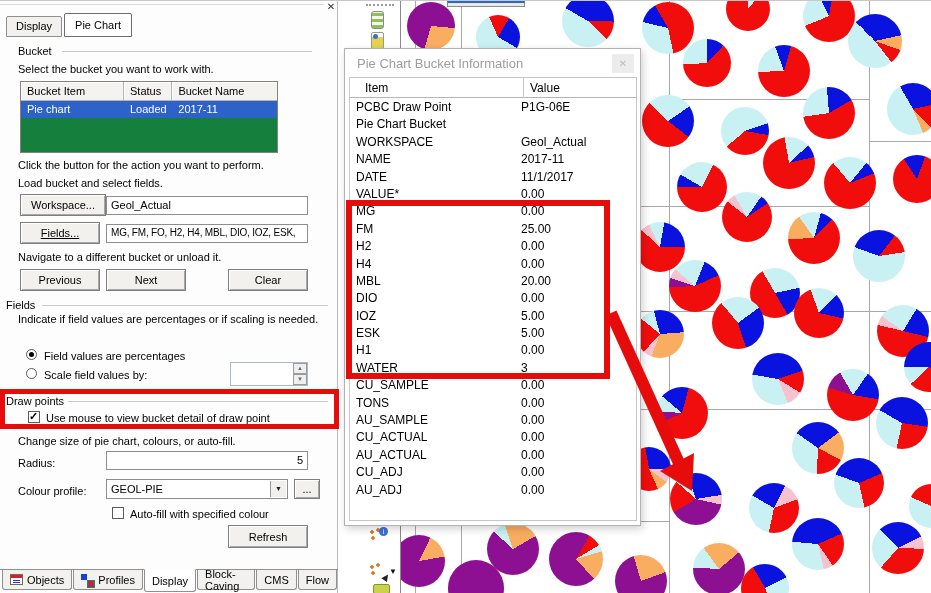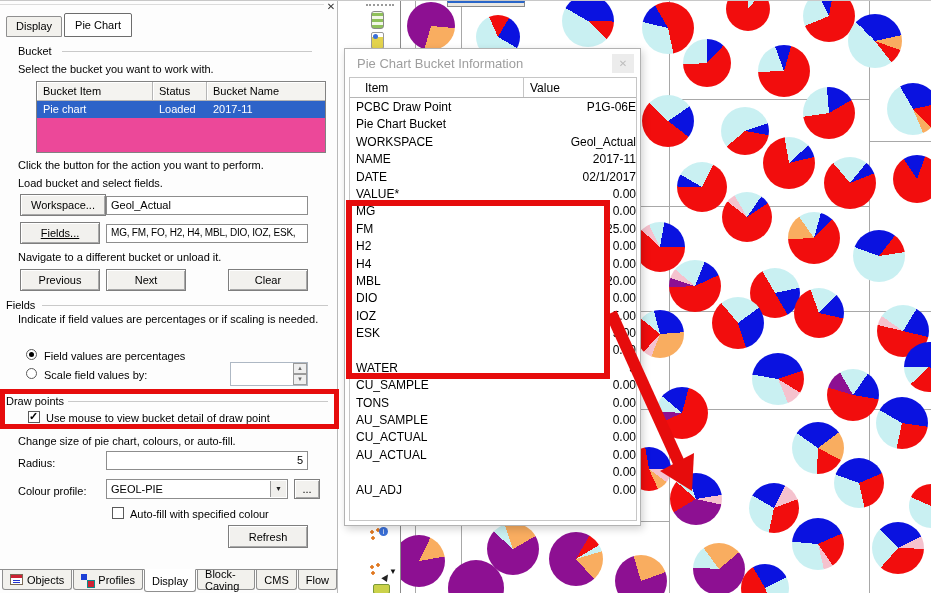--- a/index.html
+++ b/index.html
@@ -16,22 +16,22 @@
   .panel-close { position:absolute; left:325px; top:0; width:12px; height:12px; font-size:10px;
     line-height:11px; text-align:center; color:#333; cursor:default; }
   .tabs { position:absolute; left:6px; top:12px; display:flex; align-items:flex-end; }
   .tab { border:1px solid #8f8f8f; background:#f2f1ed; padding:3px 9px 4px; margin-right:2px;
     border-radius:2px 2px 0 0; }
   .tab.active { background:#ffffff; border-color:#6d6d6d; padding:5px 10px 5px; }
   .grp-label { position:absolute; }
   .grp-line { position:absolute; border-top:1px solid #c9c9c9; }
   .stext { position:absolute; white-space:nowrap; }
   
-  .listbox { position:absolute; left:20px; top:80px; width:290px; height:72px; background:#ec4899;
-    border:1px solid #828282;margin-left:16px; }
+  .listbox { position:absolute; left:20px; top:80px; width:258px; height:72px; background:#15803d;
+    border:1px solid #828282; }
   .lb-head { display:flex; height:19px; }
   .lb-h { background:#f4f3f0; border-right:1px solid #b5b5b5; border-bottom:1px solid #b5b5b5;
     box-shadow:inset 1px 1px 0 #fff; padding:3px 0 0 6px; }
   .lb-h:nth-child(1){ width:116px; } .lb-h:nth-child(2){ width:54px; } .lb-h:nth-child(3){ width:118px; border-right:none;}
   .lb-row { display:flex; height:17px; background:#2d63c8; color:#fff; }
   .lb-c { padding:2px 0 0 6px; }
   .lb-c:nth-child(1){ width:116px; } .lb-c:nth-child(2){ width:54px; } .lb-c:nth-child(3){ width:118px; }
   
   .btn { position:absolute; background:#f2f1ee; border:1px solid #7e7e7e;
     box-shadow:inset 1px 1px 0 #ffffff, inset -1px -1px 0 #a8a8a8;
@@ -101,21 +101,21 @@
     border:1px solid #b2b2b2; box-shadow:2px 3px 8px rgba(0,0,0,0.18); z-index:40; font-size:12px; }
   .popup-title { position:absolute; left:12px; top:7px; color:#9e9e9e; font-size:13px; }
   .popup-close { position:absolute; right:6px; top:5px; width:22px; height:19px; background:#ececec;
     color:#bdbdbd; text-align:center; line-height:19px; font-size:10px; }
   .ptable { position:absolute; left:4px; top:28px; width:288px; height:444px; border:1px solid #c6c6c6; }
   .ptable-head { display:flex; height:20px; border-bottom:1px solid #b5b5b5; }
   .ph { padding:3px 0 0 6px; }
   .ph:nth-child(1){ width:165px; border-right:1px solid #c6c6c6;margin-left:9px; } .ph:nth-child(2){ flex:1; }
   .pr { display:flex; height:17.4px; }
   .pc { padding:2px 0 0 6px; white-space:nowrap; }
-  .pc.item { width:165px; } .pc.val { flex:1;text-align:right; }
+  .pc.item { width:165px; } .pc.val { flex:1; }
   
   .ann-box { position:absolute; border:6px solid #e60c0c; z-index:50; pointer-events:none; }
   .ann-box2 { position:absolute; border:5px solid #e60c0c; z-index:50; pointer-events:none; }
   .arrow-svg { position:absolute; left:0; top:0; z-index:60; pointer-events:none; }
 </style>
 </head>
 <body>
 
 <div class="left-panel">
   <div class="panel-topline"></div>
@@ -309,21 +309,21 @@
         <div class="pr">
           <div class="pc item">WORKSPACE</div>
           <div class="pc val">Geol_Actual</div>
         </div>
         <div class="pr">
           <div class="pc item">NAME</div>
           <div class="pc val">2017-11</div>
         </div>
         <div class="pr">
           <div class="pc item">DATE</div>
-          <div class="pc val">02/1/2017</div>
+          <div class="pc val">11/1/2017</div>
         </div>
         <div class="pr">
           <div class="pc item">VALUE*</div>
           <div class="pc val">0.00</div>
         </div>
         <div class="pr">
           <div class="pc item">MG</div>
           <div class="pc val">0.00</div>
         </div>
         <div class="pr">
@@ -348,20 +348,21 @@
         </div>
         <div class="pr">
           <div class="pc item">IOZ</div>
           <div class="pc val">5.00</div>
         </div>
         <div class="pr">
           <div class="pc item">ESK</div>
           <div class="pc val">5.00</div>
         </div>
         <div class="pr">
+          <div class="pc item">H1</div>
           <div class="pc val">0.00</div>
         </div>
         <div class="pr">
           <div class="pc item">WATER</div>
           <div class="pc val">3</div>
         </div>
         <div class="pr">
           <div class="pc item">CU_SAMPLE</div>
           <div class="pc val">0.00</div>
         </div>
@@ -375,20 +376,21 @@
         </div>
         <div class="pr">
           <div class="pc item">CU_ACTUAL</div>
           <div class="pc val">0.00</div>
         </div>
         <div class="pr">
           <div class="pc item">AU_ACTUAL</div>
           <div class="pc val">0.00</div>
         </div>
         <div class="pr">
+          <div class="pc item">CU_ADJ</div>
           <div class="pc val">0.00</div>
         </div>
         <div class="pr">
           <div class="pc item">AU_ADJ</div>
           <div class="pc val">0.00</div>
         </div>
       </div>
   </div>
 </div>
 

